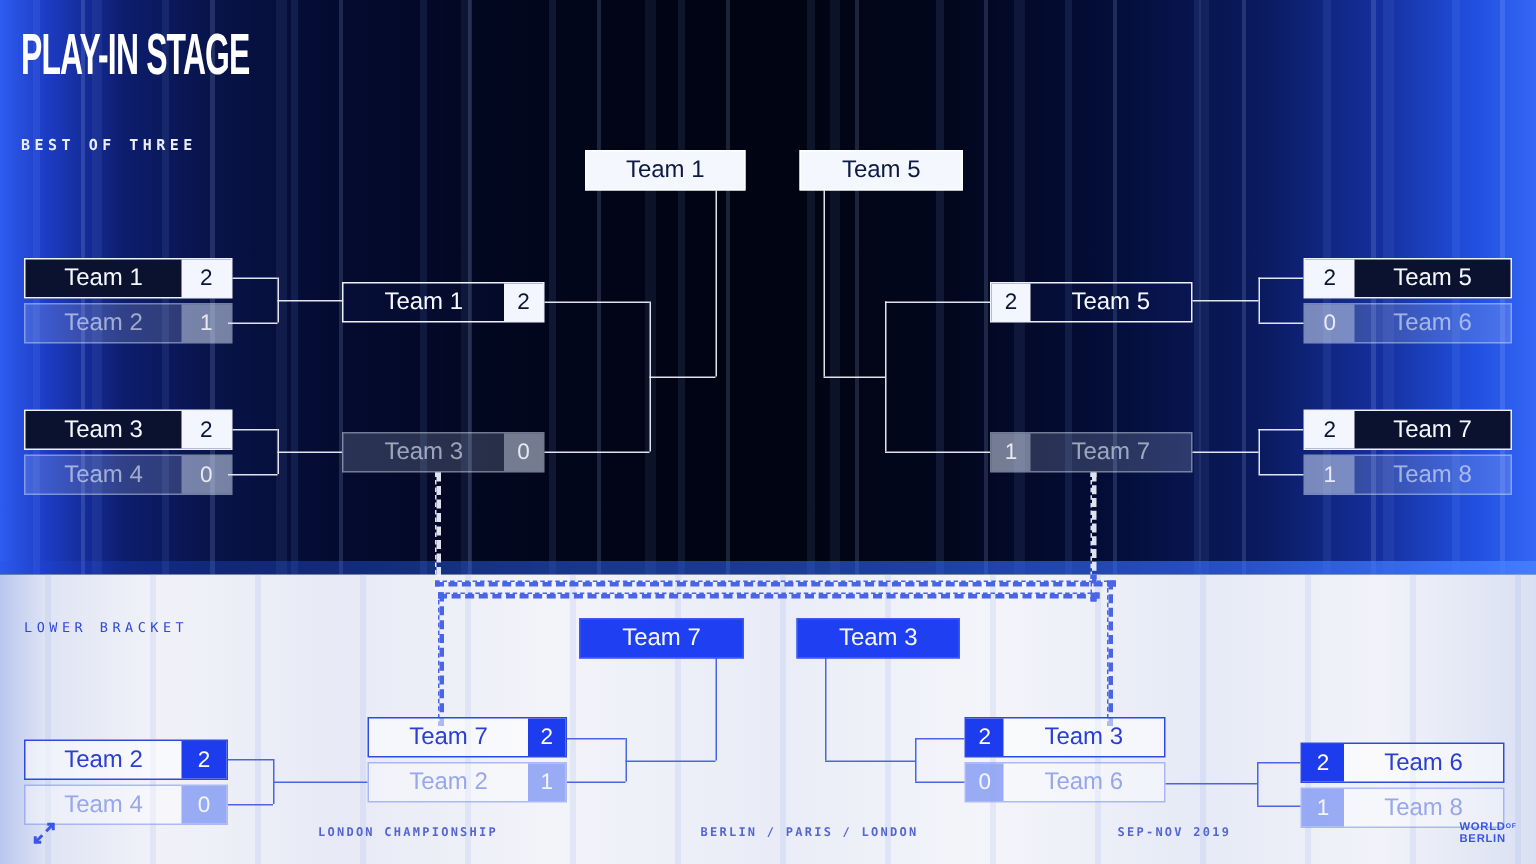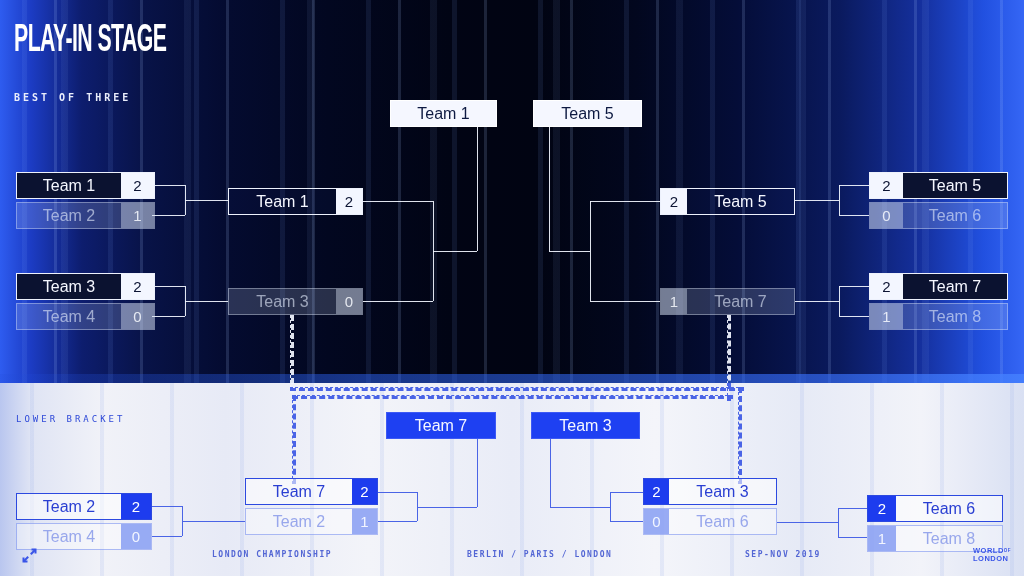--- a/index.html
+++ b/index.html
@@ -300,16 +300,16 @@
         <path d="M6.5 14.5 H2.5 V10.5"></path>
         <path d="M2.5 14.5 L7.2 9.8"></path>
       </g>
     </svg>
   </button>
   <div class="foot" style="left:212px">LONDON CHAMPIONSHIP</div>
   <div class="foot" style="left:467px">BERLIN / PARIS / LONDON</div>
   <div class="foot" style="left:745px">SEP-NOV 2019</div>
   <div class="lol-logo">
     <div><span>WORLD</span><span class="of">OF</span></div>
-    <div>LONDON</div>
+    <div>BERLIN</div>
   </div>
 
 </div>
 
 </body></html>

